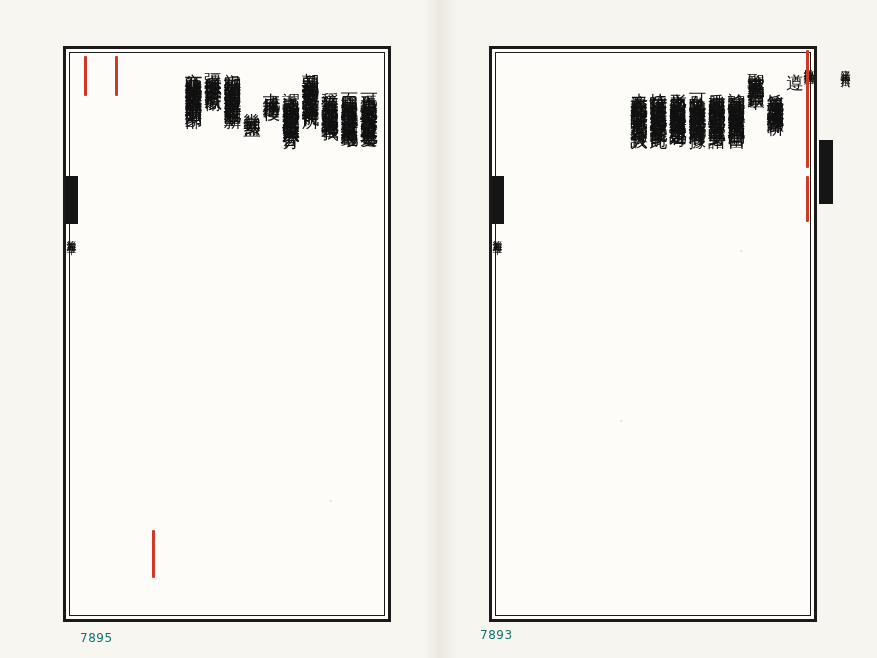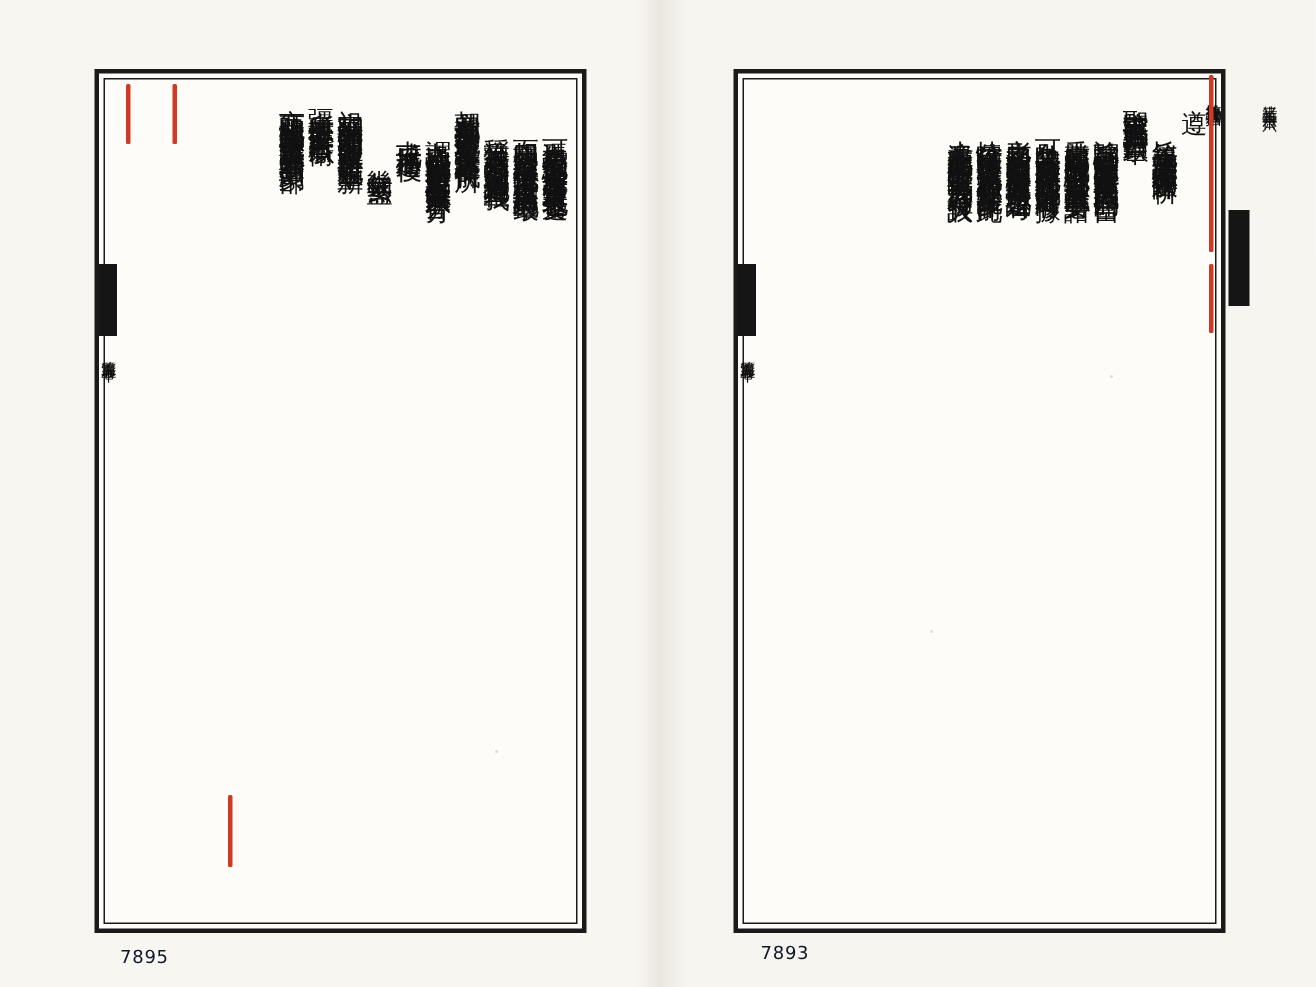--- a/index.html
+++ b/index.html
@@ -99,25 +99,25 @@
     letter-spacing: 1px;
     color: #111;
     white-space: pre;
   }
 
   
   .folio {
     position: absolute;
     font-family: "DejaVu Sans", sans-serif;
     font-size: 12px;
-    color: #0f172a;
+    color: #0f766e;
     letter-spacing: 0.5px;
   }
   #folio-left  { left: 80px;  top: 631px; }
-  #folio-right { left: 507px; top: 628px; }
+  #folio-right { left: 480px; top: 628px; }
 
   
   .speck {
     position: absolute;
     background: rgba(90,80,65,0.18);
     border-radius: 50%;
   }
 </style>
 </head>
 <body>

